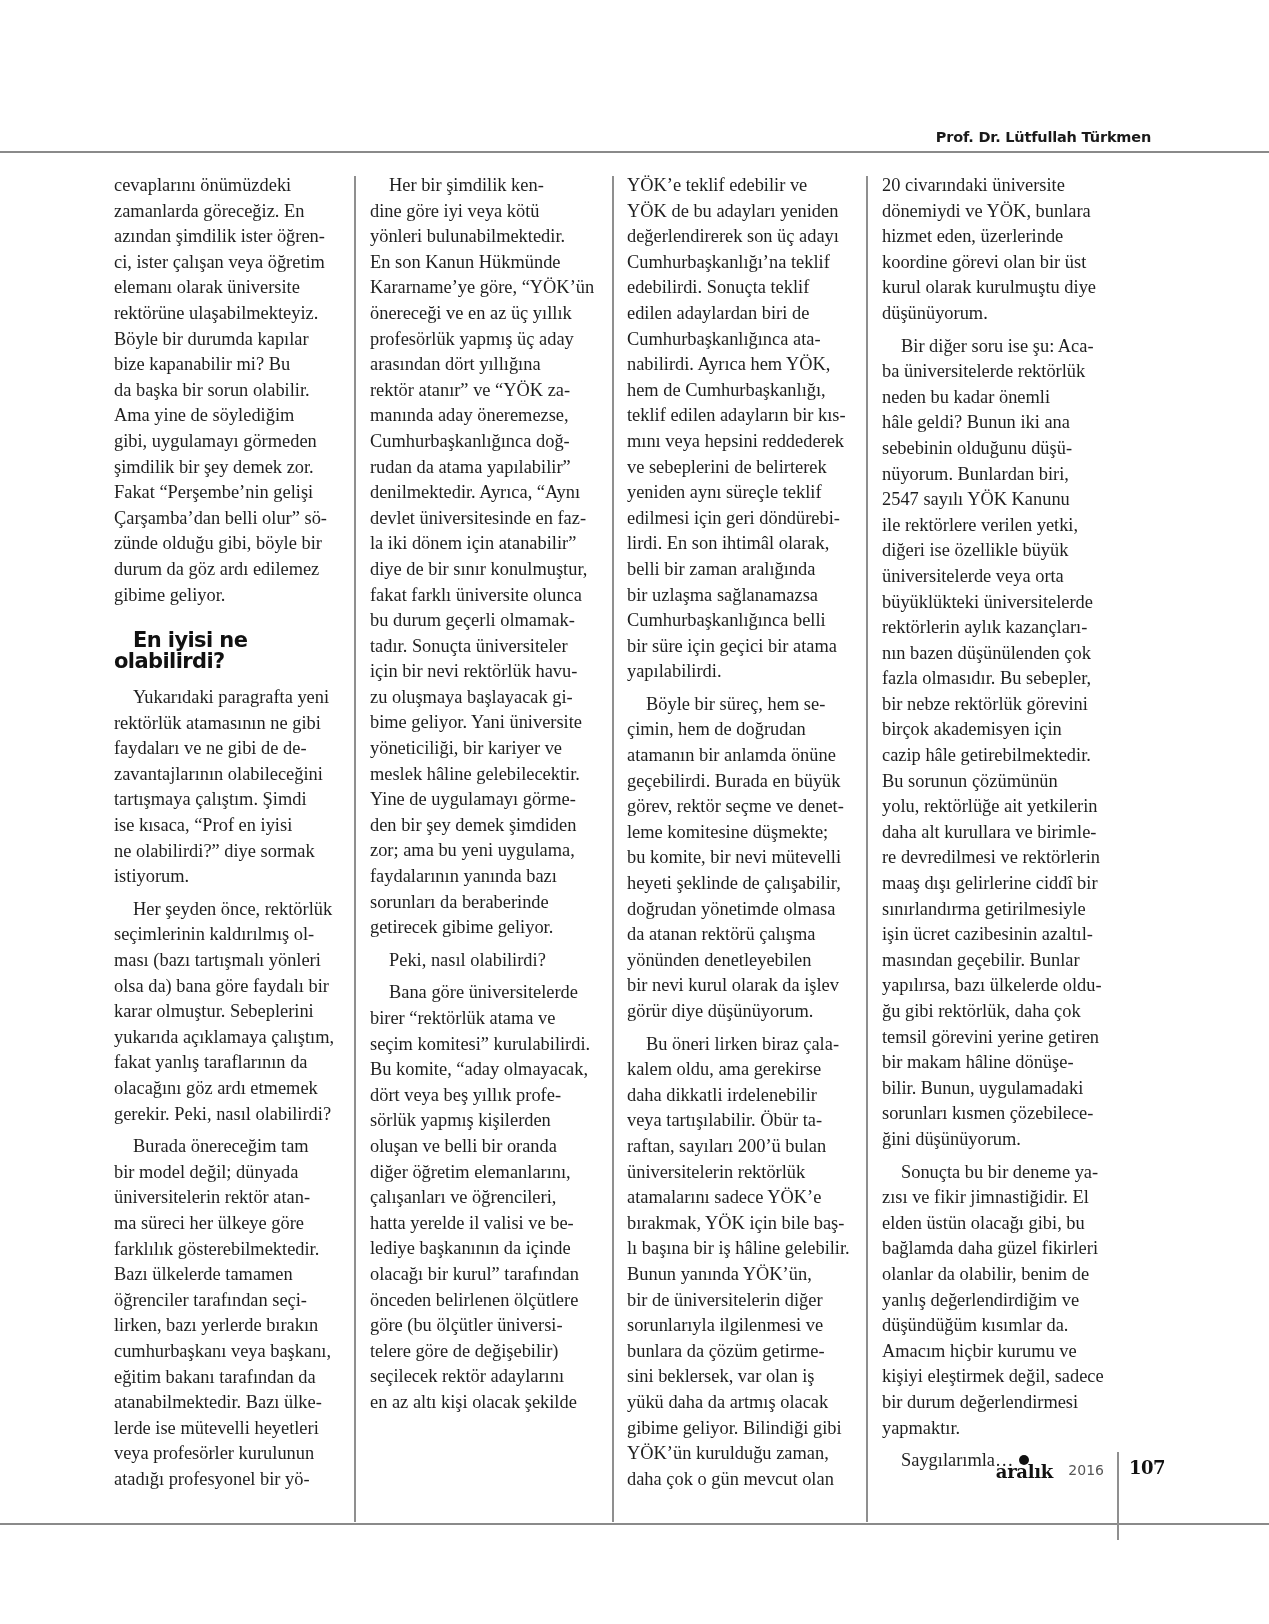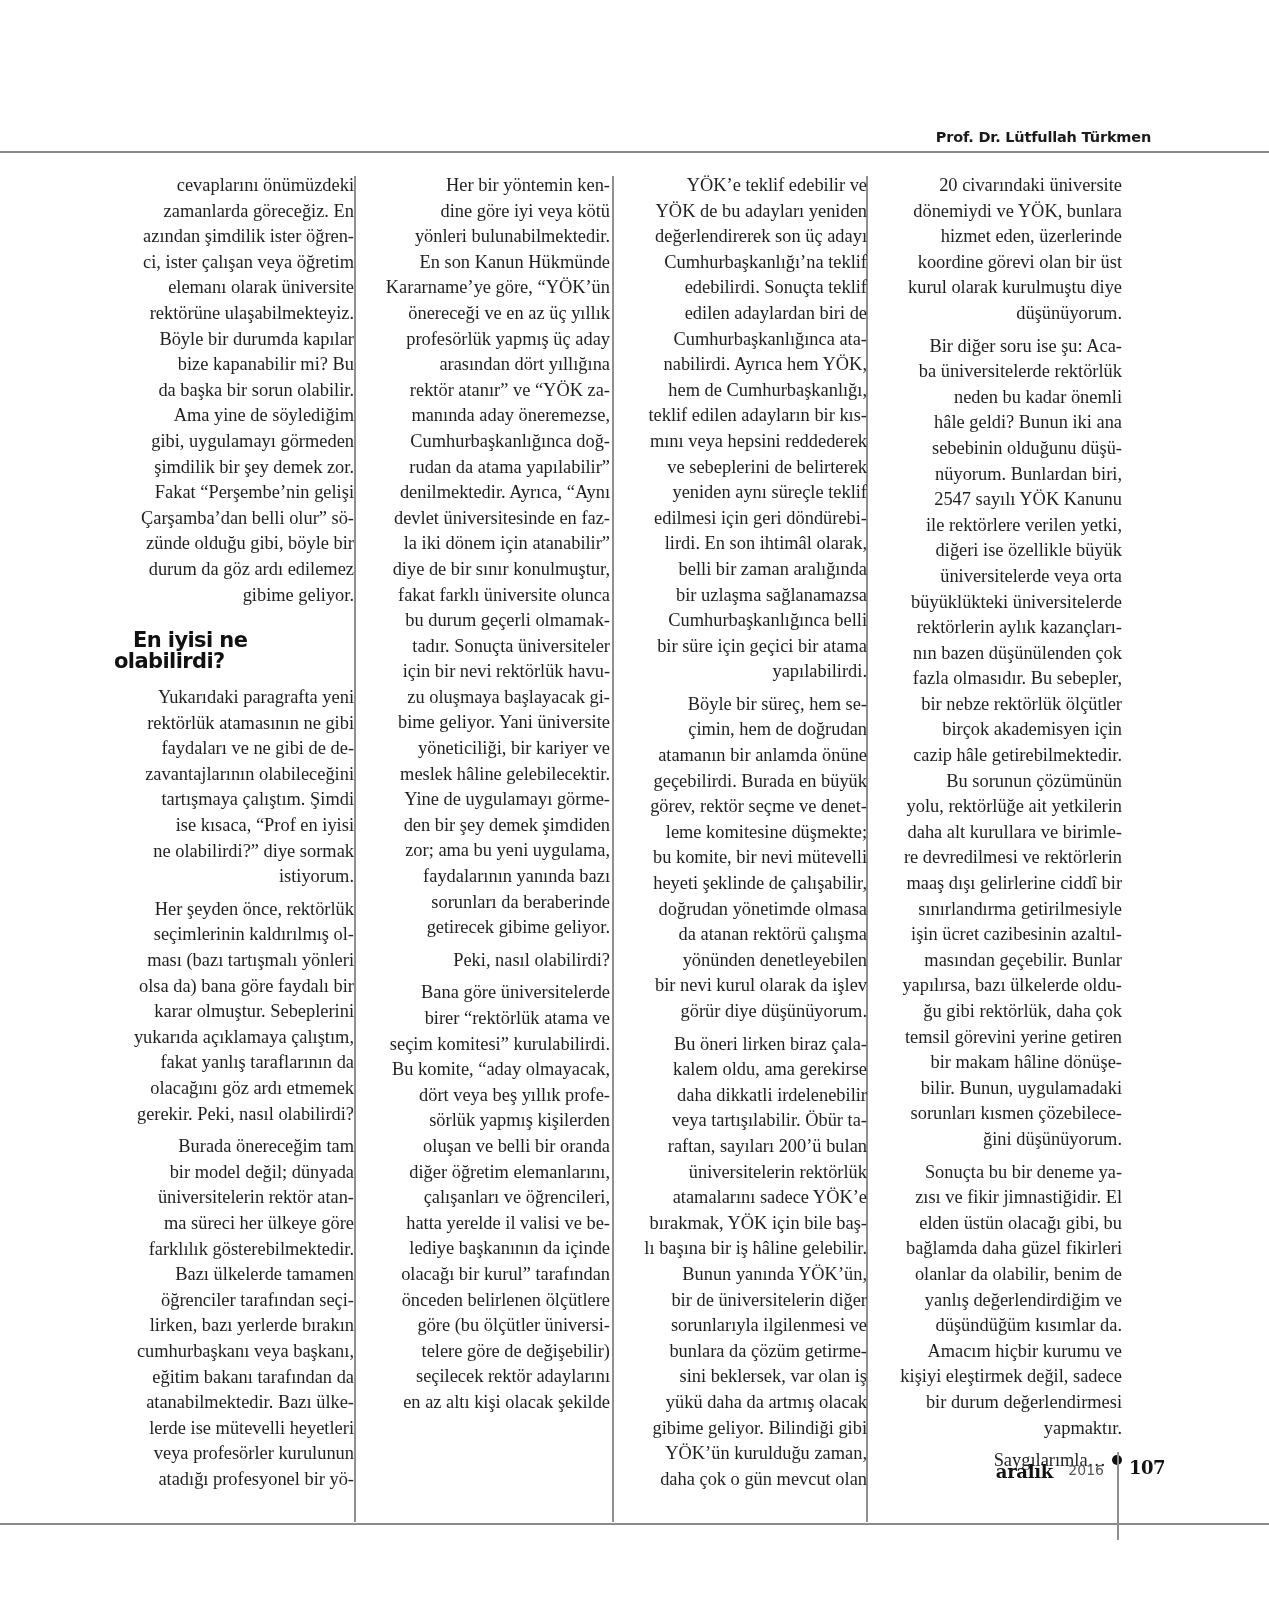--- a/index.html
+++ b/index.html
@@ -11,21 +11,21 @@
     }
     .header-rule { position: absolute; top: 151px; left: 0; width: 1269px; height: 2px; background: #8a8a8a; }
     .footer-rule { position: absolute; top: 1523px; left: 0; width: 1269px; height: 2px; background: #8a8a8a; }
     .col-rule { position: absolute; top: 176px; height: 1346px; width: 1.5px; background: #8f8f8f; }
     .col {
       position: absolute; top: 173px; width: 240px;
       font-family: "Liberation Serif", "DejaVu Serif", serif;
       font-size: 18.4px; line-height: 25.6px; color: #1f1f1f;
     }
     .line { display: block; white-space: nowrap; }
-    .para { margin-bottom: 7px; text-align: right; }
+    .para { margin-bottom: 7px; }
     .indent { padding-left: 19px; }
     .heading {
       font-family: "DejaVu Sans", sans-serif; font-weight: bold; font-size: 21px; line-height: 21px;
       color: #111; margin: 22px 0 13px 0; letter-spacing: -0.6px;
     }
     .heading .line:first-child { padding-left: 19px; }
     .bullet { display: inline-block; width: 10px; height: 10px; border-radius: 50%; background: #111; margin-left: 6px; vertical-align: 1px; }
     .footer {
       position: absolute; top: 1452px; right: 0; width: 1244px; height: 88px;
     }
@@ -110,21 +110,21 @@
       <span class="line"><span>cumhurbaşkanı veya başkanı,</span></span>
       <span class="line"><span>eğitim bakanı tarafından da</span></span>
       <span class="line"><span>atanabilmektedir. Bazı ülke-</span></span>
       <span class="line"><span>lerde ise mütevelli heyetleri</span></span>
       <span class="line"><span>veya profesörler kurulunun</span></span>
       <span class="line"><span>atadığı profesyonel bir yö-</span></span>
     </div>
   </div>
 <div class="col" style="left:370px;">
     <div class="para">
-      <span class="line indent"><span>Her bir yöntemin ken-</span></span>
+      <span class="line indent"><span>Her bir şimdilik ken-</span></span>
       <span class="line"><span>dine göre iyi veya kötü</span></span>
       <span class="line"><span>yönleri bulunabilmektedir.</span></span>
       <span class="line"><span>En son Kanun Hükmünde</span></span>
       <span class="line"><span>Kararname’ye göre, “YÖK’ün</span></span>
       <span class="line"><span>önereceği ve en az üç yıllık</span></span>
       <span class="line"><span>profesörlük yapmış üç aday</span></span>
       <span class="line"><span>arasından dört yıllığına</span></span>
       <span class="line"><span>rektör atanır” ve “YÖK za-</span></span>
       <span class="line"><span>manında aday öneremezse,</span></span>
       <span class="line"><span>Cumhurbaşkanlığınca doğ-</span></span>
@@ -247,21 +247,21 @@
       <span class="line"><span>sebebinin olduğunu düşü-</span></span>
       <span class="line"><span>nüyorum. Bunlardan biri,</span></span>
       <span class="line"><span>2547 sayılı YÖK Kanunu</span></span>
       <span class="line"><span>ile rektörlere verilen yetki,</span></span>
       <span class="line"><span>diğeri ise özellikle büyük</span></span>
       <span class="line"><span>üniversitelerde veya orta</span></span>
       <span class="line"><span>büyüklükteki üniversitelerde</span></span>
       <span class="line"><span>rektörlerin aylık kazançları-</span></span>
       <span class="line"><span>nın bazen düşünülenden çok</span></span>
       <span class="line"><span>fazla olmasıdır. Bu sebepler,</span></span>
-      <span class="line"><span>bir nebze rektörlük ölçütler</span></span>
+      <span class="line"><span>bir nebze rektörlük görevini</span></span>
       <span class="line"><span>birçok akademisyen için</span></span>
       <span class="line"><span>cazip hâle getirebilmektedir.</span></span>
       <span class="line"><span>Bu sorunun çözümünün</span></span>
       <span class="line"><span>yolu, rektörlüğe ait yetkilerin</span></span>
       <span class="line"><span>daha alt kurullara ve birimle-</span></span>
       <span class="line"><span>re devredilmesi ve rektörlerin</span></span>
       <span class="line"><span>maaş dışı gelirlerine ciddî bir</span></span>
       <span class="line"><span>sınırlandırma getirilmesiyle</span></span>
       <span class="line"><span>işin ücret cazibesinin azaltıl-</span></span>
       <span class="line"><span>masından geçebilir. Bunlar</span></span>

